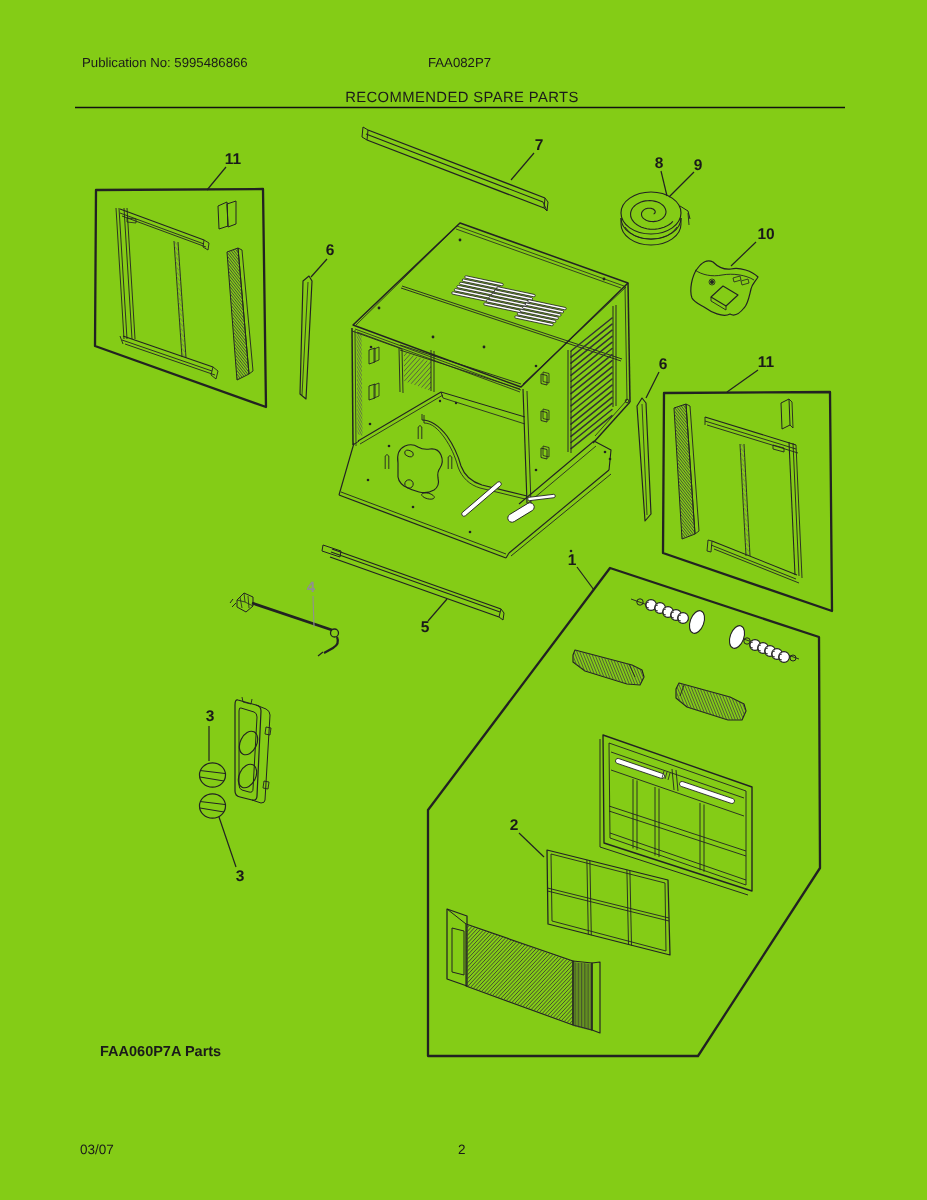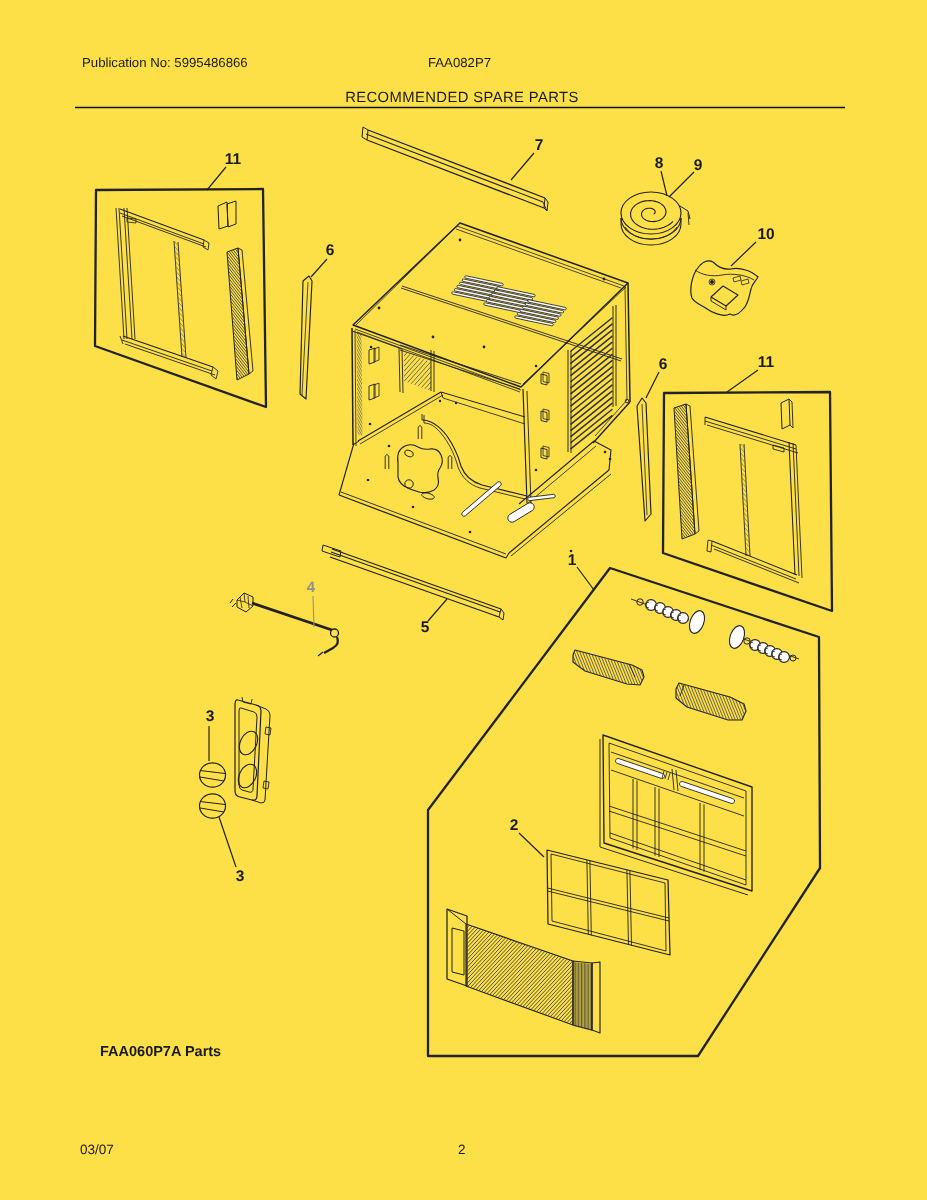--- a/index.html
+++ b/index.html
@@ -1,14 +1,14 @@
 <!DOCTYPE html>
 <html><head><meta charset="utf-8"><style>
 html,body{margin:0;padding:0;background:#fff;}
-#page{position:relative;width:927px;height:1200px;background:#fde047;overflow:hidden;}
+#page{position:relative;width:927px;height:1200px;background:#84cc16;overflow:hidden;}
 svg{shape-rendering:geometricPrecision;text-rendering:geometricPrecision;}
 </style></head><body>
 <div id="page">
 <svg width="927" height="1200" viewBox="0 0 927 1200">
 <defs>
 <clipPath id="hc0">
           <path d="M174.0,241.0 L178.0,242.0 L186.0,358.0 L182.0,357.0Z"></path>
         </clipPath>
 <clipPath id="hc1">
           <path d="M227.0,252.0 L238.0,248.0 L249.0,374.0 L237.0,380.0Z"></path>

